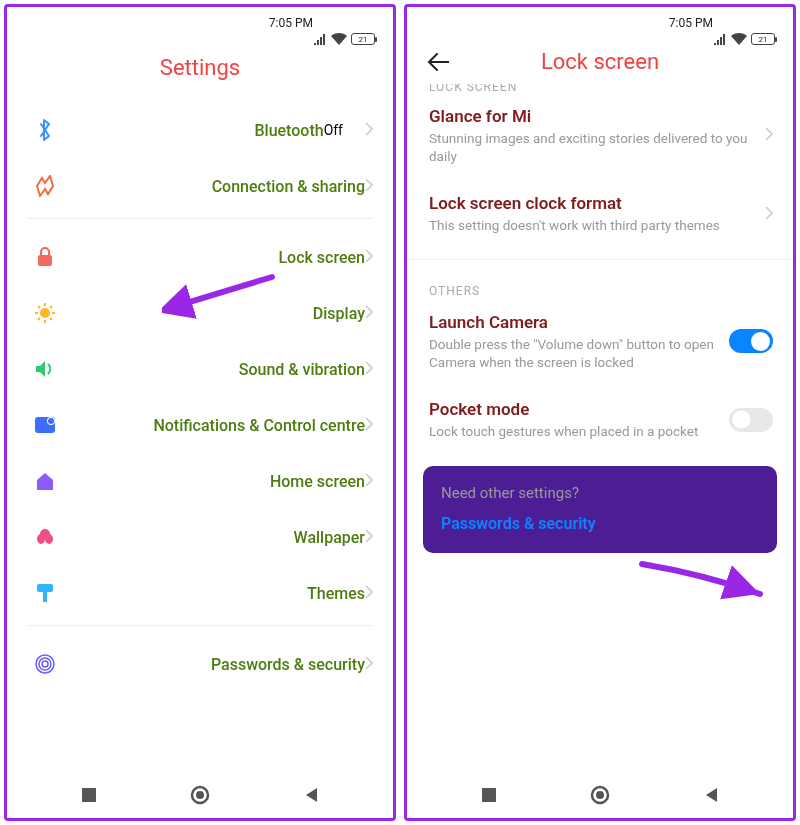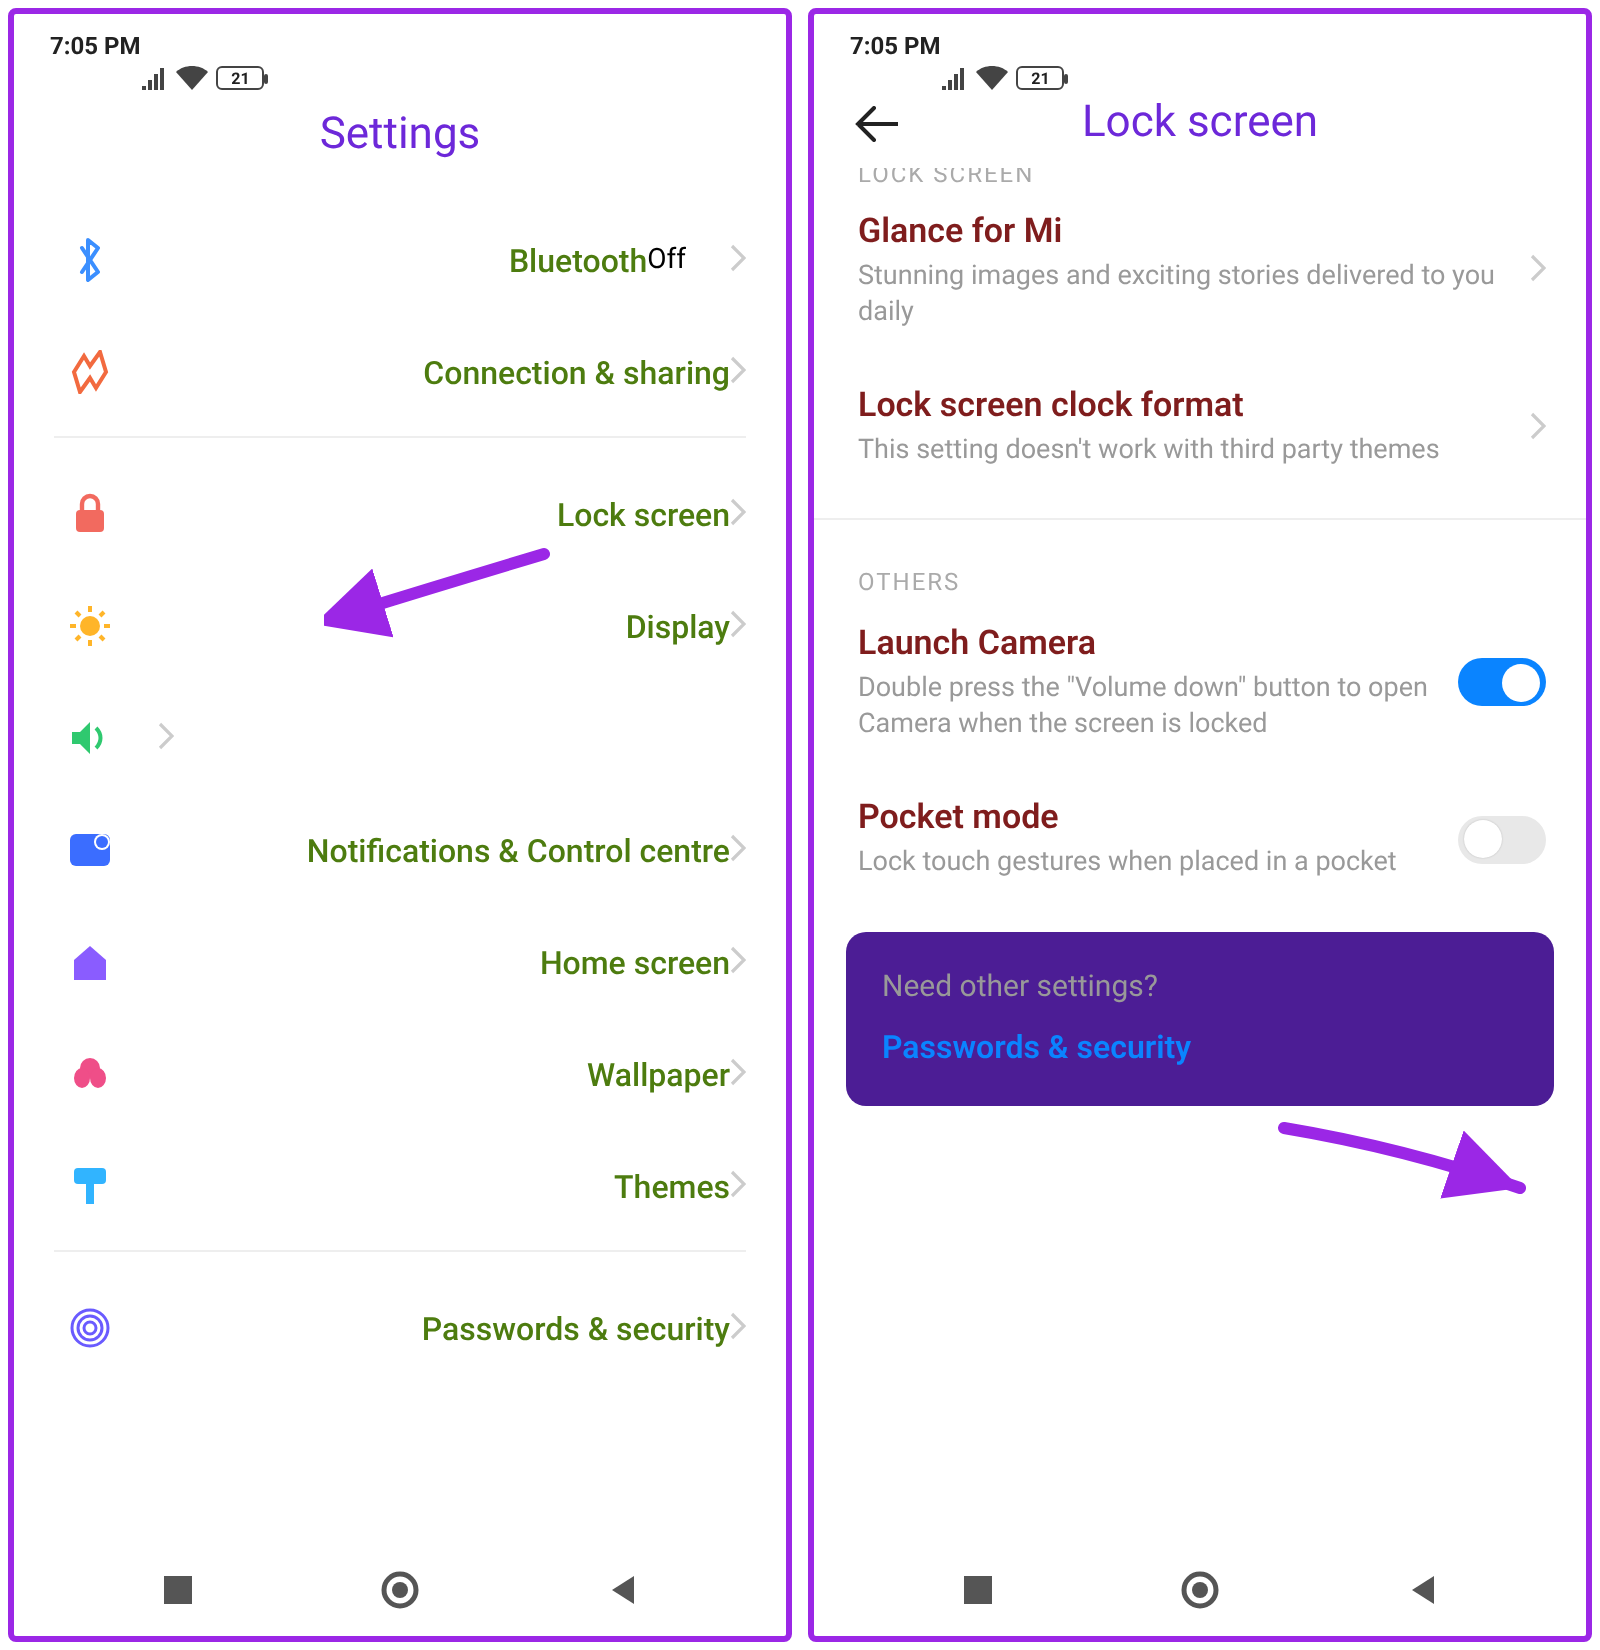--- a/index.html
+++ b/index.html
@@ -20,25 +20,25 @@
     background: #fff;
     display: flex;
     flex-direction: column;
     position: relative;
     overflow: hidden;
   }
   .status-bar {
     height: 28px;
     display: flex;
     align-items: center;
-    justify-content: flex-start;
+    justify-content: flex-end;
     padding: 4px 18px 0 18px;
     font-size: 12px;
     color: #222;
-    font-weight: 700;
+    font-weight: 400;
   }
   .status-right { display: flex; align-items: center; gap: 4px; }
   .signal, .wifi, .battery { display: inline-flex; align-items: center; margin-top: 32px; }
   .battery {
     border: 1.2px solid #444;
     border-radius: 3px;
     width: 24px;
     height: 12px;
     font-size: 8px;
     display: inline-flex;
@@ -49,21 +49,21 @@
   .battery::after{
     content:"";
     position:absolute;
     right:-3px; top:3px;
     width:2px;height:5px;
     background:#444; border-radius:1px;
   }
 
   .screen-title {
     font-size: 22px;
-    color: #6d28d9;
+    color: #ef4444;
     text-align: center;
     padding: 20px 0 22px 0;
     font-weight: 400;
   }
   .title-row{
     display:flex;
     align-items:center;
     padding: 14px 20px 10px 20px;
   }
   .back-arrow{
@@ -275,20 +275,21 @@
             <path d="M1 1l6 6-6 6" stroke="#ccc" stroke-width="1.6" fill="none"></path>
           </svg></span>
     </div>
     <div class="item">
       <span class="item-icon">
         <svg width="22" height="20" viewBox="0 0 22 20">
             <path d="M2 7h4l5-5v16l-5-5H2z" fill="#2fc96f"></path>
             <path d="M14 5c3 3 3 7 0 10" stroke="#2fc96f" stroke-width="2" fill="none"></path>
           </svg>
       </span>
+      <span class="item-label">Sound &amp; vibration</span>
       <span class="chevron"><svg width="8" height="14" viewBox="0 0 8 14">
             <path d="M1 1l6 6-6 6" stroke="#ccc" stroke-width="1.6" fill="none"></path>
           </svg></span>
     </div>
     <div class="item">
       <span class="item-icon">
         <svg width="22" height="20" viewBox="0 0 22 20">
             <rect x="1" y="2" width="20" height="16" rx="3" fill="#3b6dff"></rect>
             <circle cx="17" cy="6" r="4" fill="#fff"></circle>
             <circle cx="17" cy="6" r="3" fill="#3b6dff"></circle>

